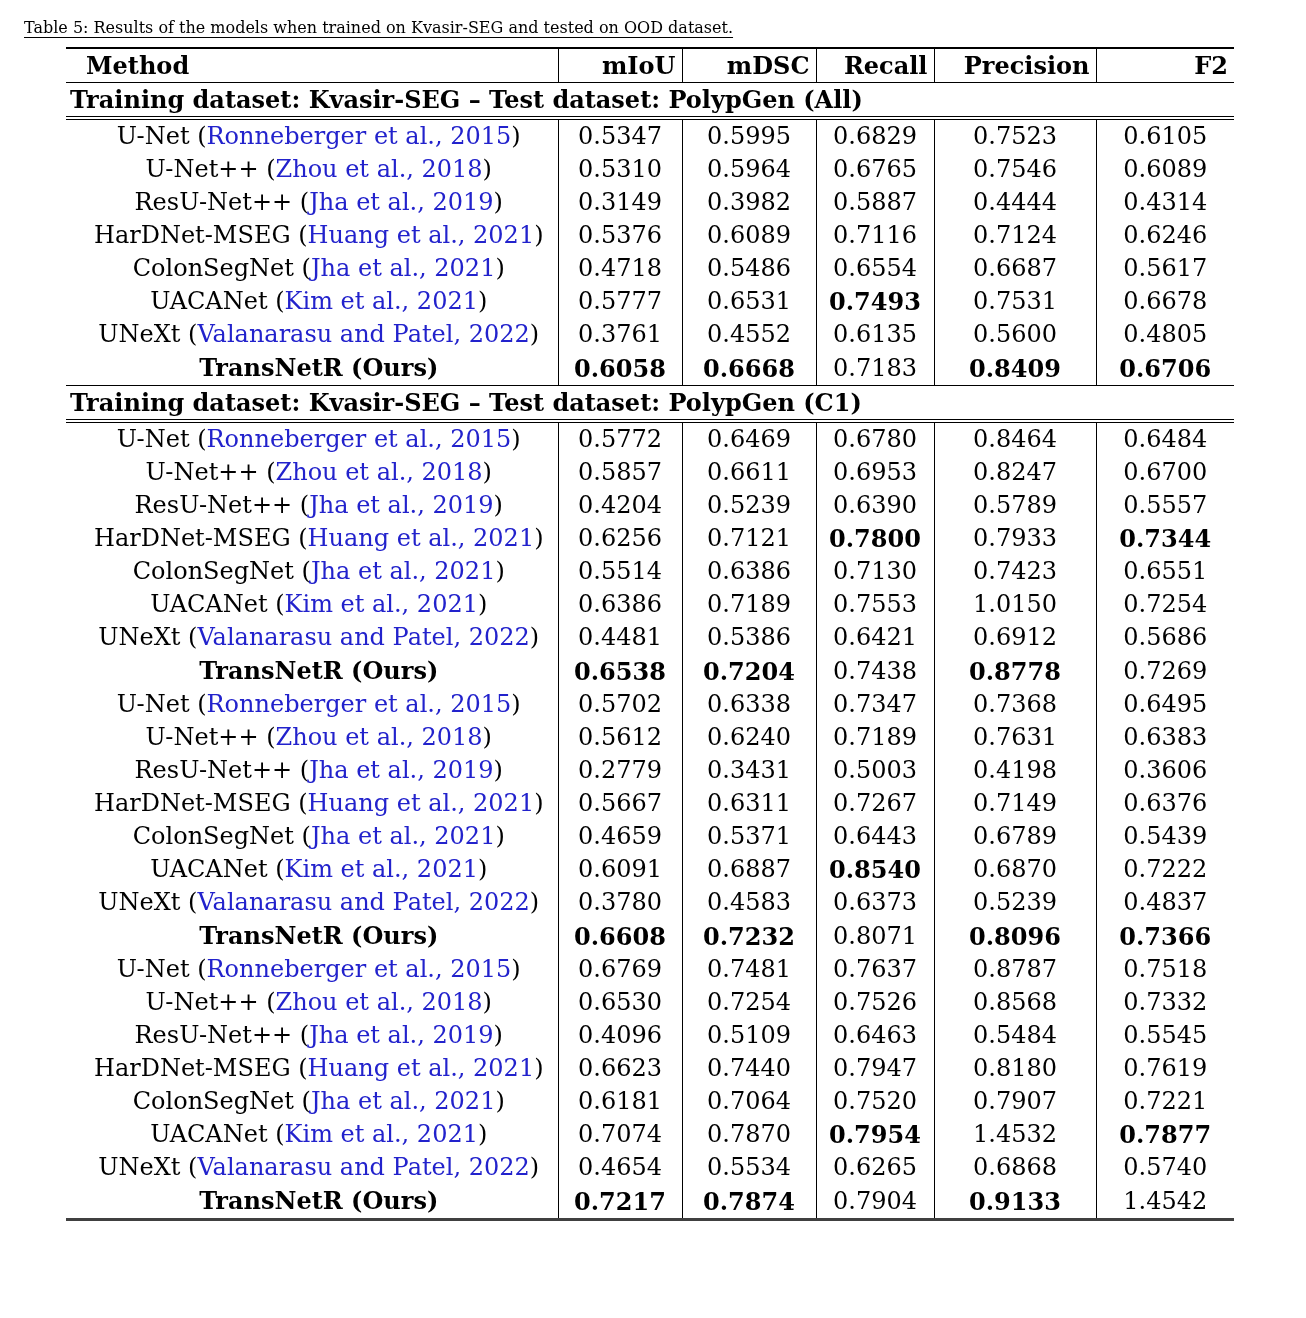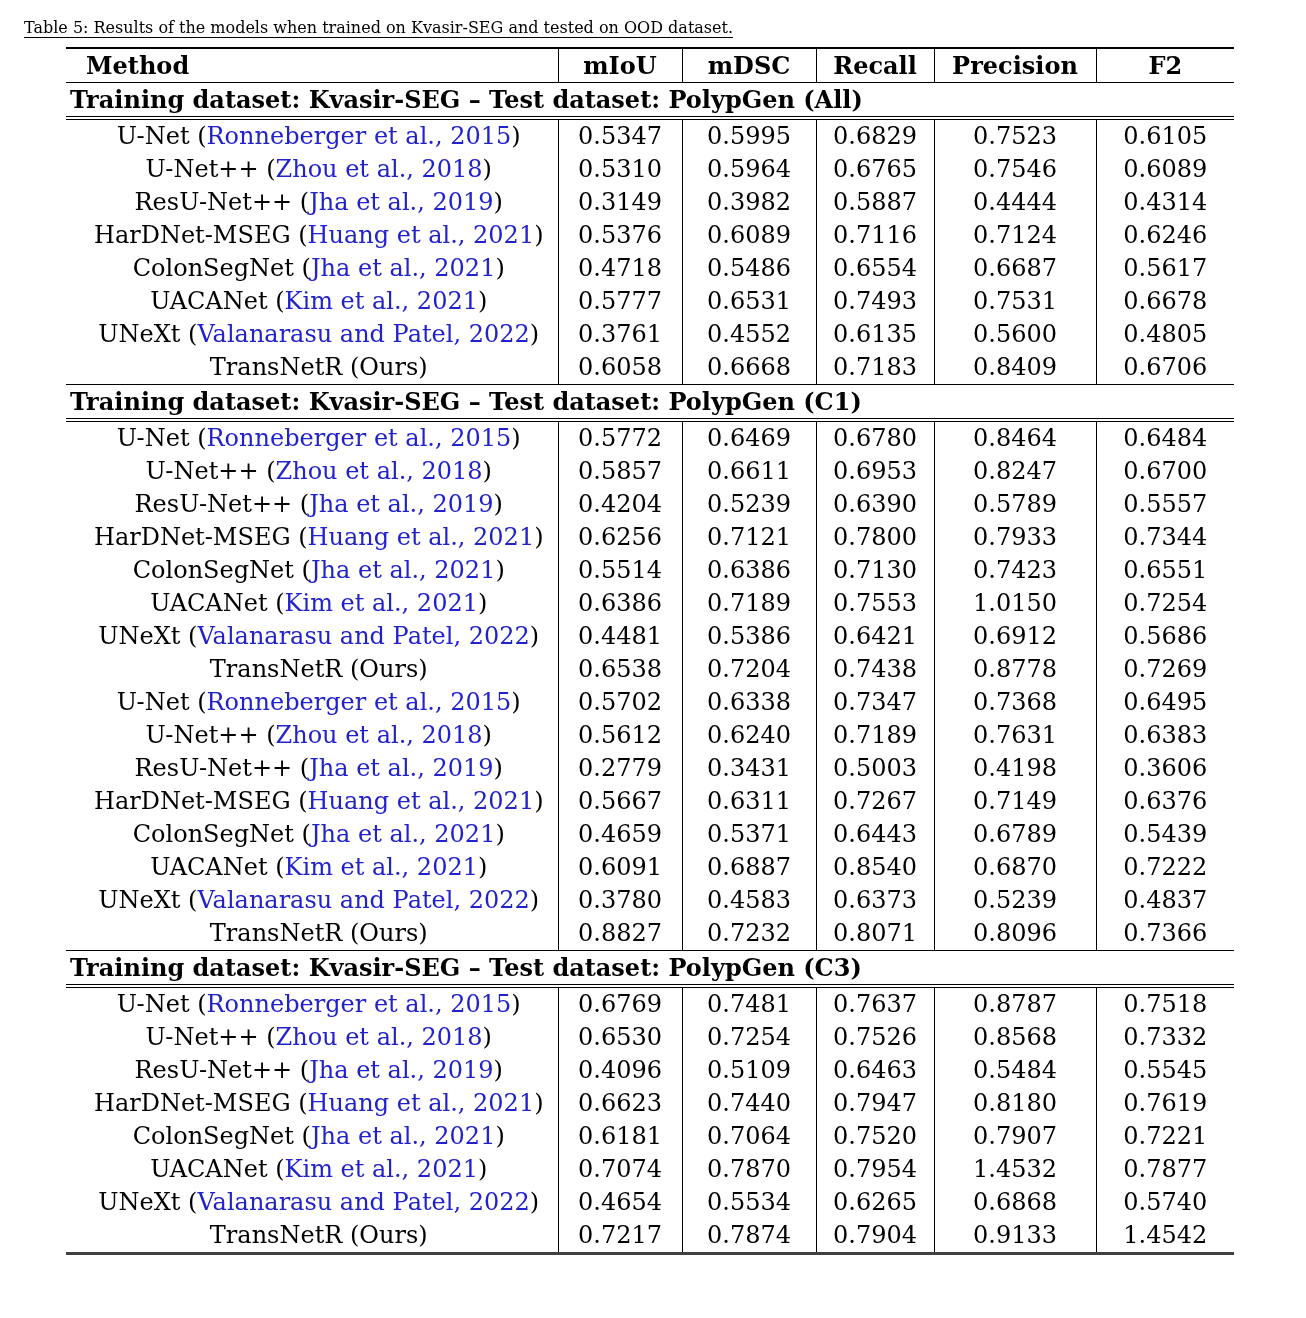--- a/index.html
+++ b/index.html
@@ -33,21 +33,21 @@
     padding:0 6px;
     height:33px;
     line-height:33px;
     white-space:nowrap;
     overflow:hidden;
   }
   thead th{
     border-top:2.5px solid #000;
     border-bottom:1.5px solid #000;
     font-weight:bold;
-    text-align:center;
+    text-align:right;
   }
   thead th.method-col{
     text-align:left;
     padding-left:20px;
   }
   thead th:nth-child(n+2),
   tr.data-row td:nth-child(n+2){
     border-left:1.5px solid #000;
   }
   tr.section-row td{
@@ -56,21 +56,21 @@
     font-weight:bold;
     padding-left:4px;
   }
   td.method-cell{
     text-align:center;
     padding-left:20px;
   }
   td.num-cell{
     text-align:center;
   }
-  .bold{font-weight:normal;}
+  .bold{font-weight:bold;}
   a.cite{
     color:var(--link-color,#2222cc);
     text-decoration:none;
     cursor:pointer;
   }
 </style>
 </head>
 <body>
 
 <div class="page">
@@ -281,28 +281,25 @@
         <tr class="data-row">
           <td class="method-cell"><span>UNeXt</span> (<a class="cite">Valanarasu and Patel, 2022</a>)</td>
           <td class="num-cell">0.3780</td>
           <td class="num-cell">0.4583</td>
           <td class="num-cell">0.6373</td>
           <td class="num-cell">0.5239</td>
           <td class="num-cell">0.4837</td>
         </tr>
         <tr class="data-row">
           <td class="method-cell"><span class="bold">TransNetR (Ours)</span></td>
-          <td class="num-cell bold">0.8827</td>
+          <td class="num-cell bold">0.6608</td>
           <td class="num-cell bold">0.7232</td>
           <td class="num-cell">0.8071</td>
           <td class="num-cell bold">0.8096</td>
           <td class="num-cell bold">0.7366</td>
-        </tr>
-        <tr class="section-row">
-          <td colspan="6">Training dataset: Kvasir-SEG – Test dataset: PolypGen (C3)</td>
         </tr>
         <tr class="data-row">
           <td class="method-cell"><span>U-Net</span> (<a class="cite">Ronneberger et al., 2015</a>)</td>
           <td class="num-cell">0.6769</td>
           <td class="num-cell">0.7481</td>
           <td class="num-cell">0.7637</td>
           <td class="num-cell">0.8787</td>
           <td class="num-cell">0.7518</td>
         </tr>
         <tr class="data-row">

